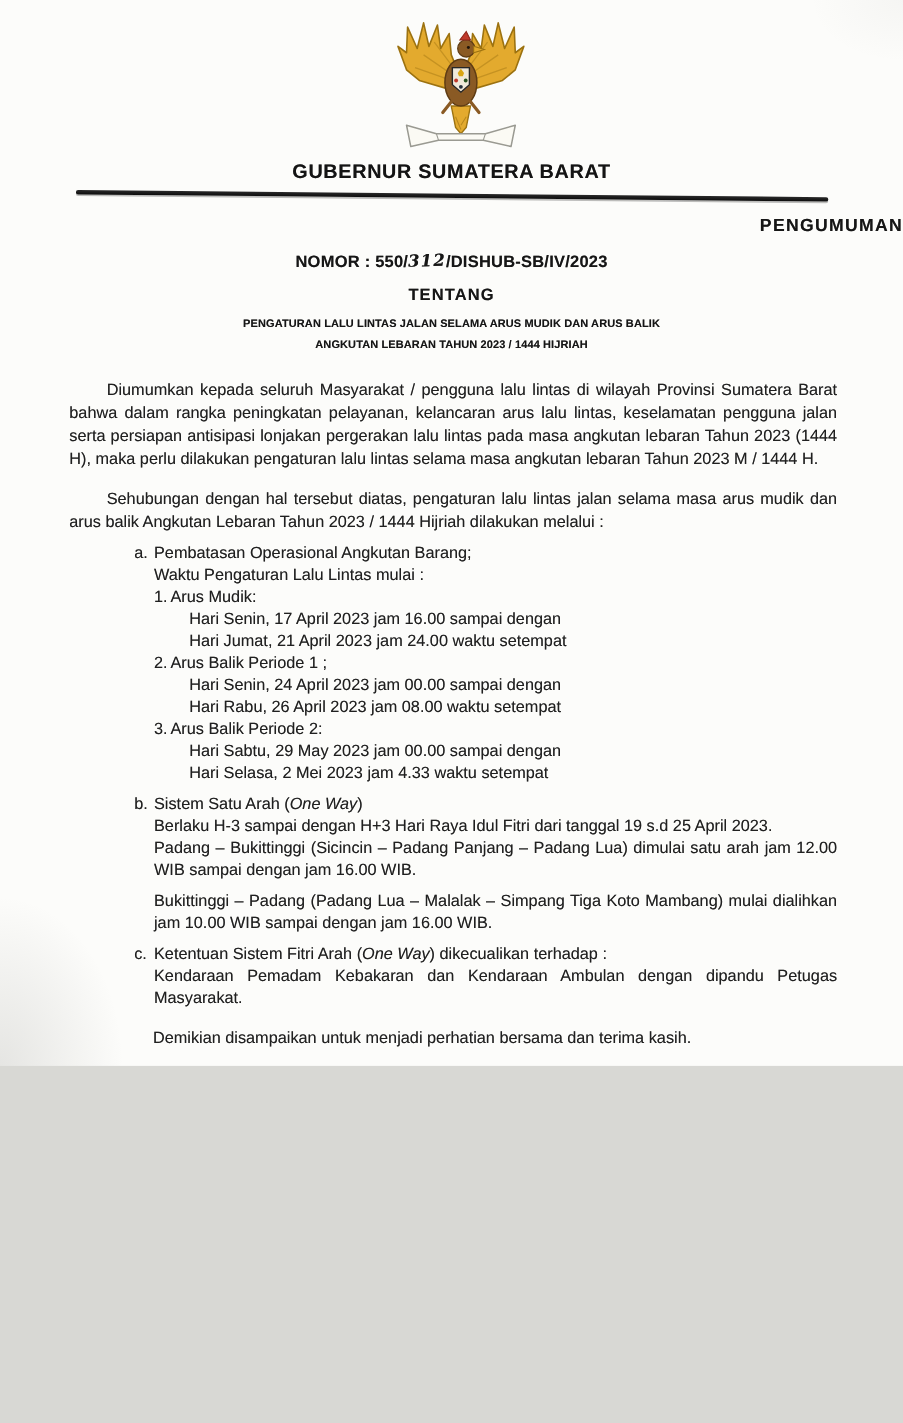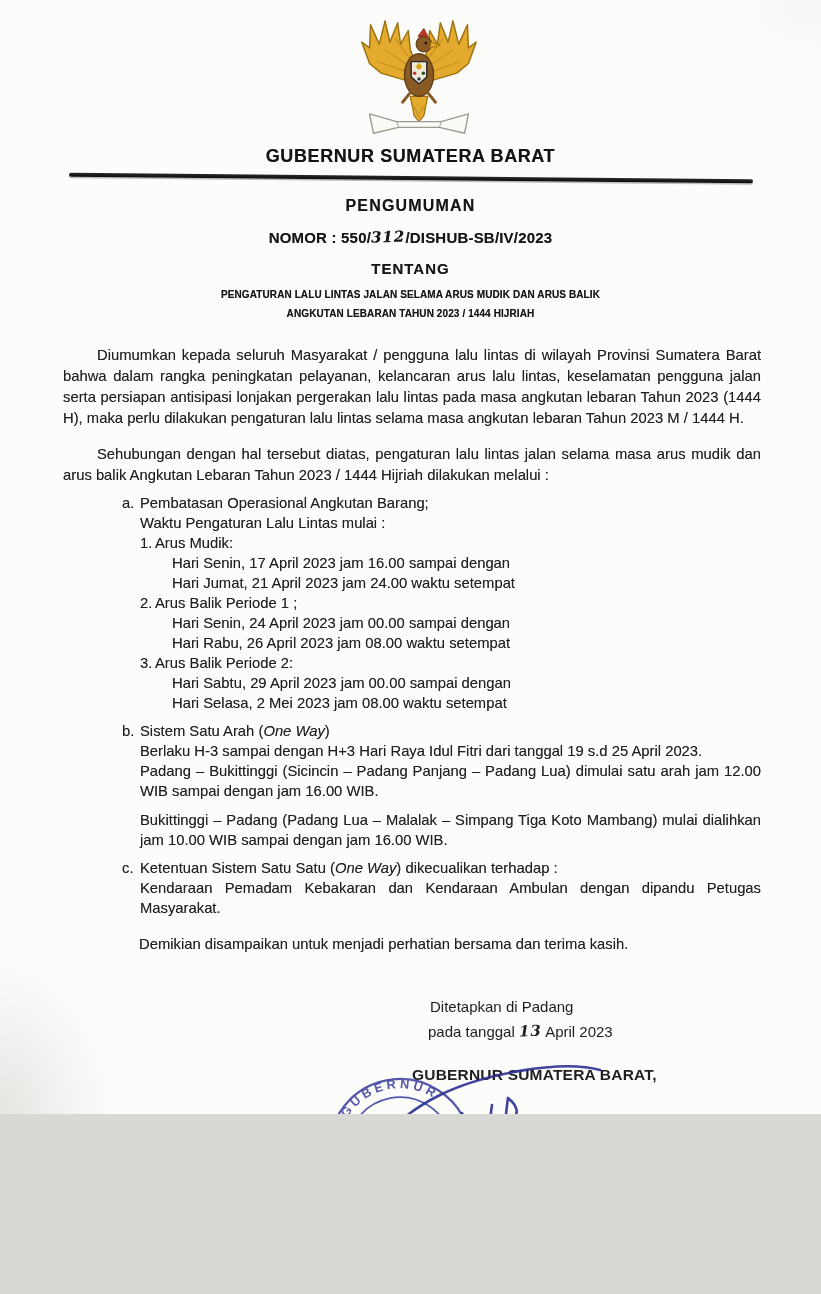--- a/index.html
+++ b/index.html
@@ -1,18 +1,18 @@
 <!DOCTYPE html>
 <html><head>
 <meta charset="utf-8">
 <style>
   html,body { margin:0; padding:0; background:#d8d8d4; }
   .page {
     position:relative;
-    width:821px; height:1114px;
+    width:821px; height:969px;
     margin:0 auto;
     background:
       radial-gradient(ellipse 160px 220px at 0% 100%, rgba(110,110,104,.16), transparent 70%),
       radial-gradient(ellipse 120px 80px at 100% 0%, rgba(120,120,114,.05), transparent 70%),
       #fcfcfa;
     font-family:"Liberation Sans", sans-serif;
     color:#1e1e1e;
     overflow:hidden;
     -webkit-font-smoothing:antialiased;
   }
@@ -25,21 +25,21 @@
     text-align:center; font-size:18px; font-weight:bold; letter-spacing:.6px; color:#141414;
     text-shadow:0 0 .5px rgba(0,0,0,.55);
   }
   .rule {
     position:absolute; top:176px; left:69px; width:684px; height:4px;
     background:linear-gradient(#2a2a2a,#0c0c0c);
     transform:rotate(.55deg); border-radius:2px;
     box-shadow:0 1.5px 0 rgba(0,0,0,.25);
   }
   .center-line { position:absolute; left:0; width:100%; text-align:center; font-weight:bold; color:#161616; text-shadow:0 0 .4px rgba(0,0,0,.5); }
-  .doc-type   { top:197px; font-size:16px; letter-spacing:1.2px; }
+  .doc-type   { top:197px; font-size:16px; letter-spacing:1.2px;text-align:right; }
   .doc-number { top:229px; font-size:15px; letter-spacing:.2px; }
   .about      { top:260px; font-size:15px; letter-spacing:1px; }
   .subject    { top:285px; font-size:10px; line-height:19px; letter-spacing:.1px; }
   .handwritten {
     font-family:"DejaVu Serif", serif; font-style:italic; font-weight:bold;
     display:inline-block; transform:rotate(-2deg) translateY(-1px); letter-spacing:1px;
   }
 
   
   .body-col {
@@ -152,43 +152,43 @@
                   <div>Hari Senin, 24 April 2023 jam 00.00 sampai dengan</div>
                   <div>Hari Rabu, 26 April 2023 jam 08.00 waktu setempat</div>
                 </div>
               </div>
             </div>
             <div class="period">
               <span>3.</span>
               <div>
                 <div>Arus Balik Periode 2:</div>
                 <div class="period-lines">
-                  <div>Hari Sabtu, 29 April 2023 jam 00.00 sampai dengan</div>
-                  <div>Hari Selasa, 2 Mei 2023 jam 08.00 waktu setempat</div>
+                  <div>Hari Sabtu, 29 May 2023 jam 00.00 sampai dengan</div>
+                  <div>Hari Selasa, 2 Mei 2023 jam 4.33 waktu setempat</div>
                 </div>
               </div>
             </div>
           </div>
         </div>
       </div>
 
       <div class="list-item">
         <span class="marker">b.</span>
         <div>
           <p class="item-title"><span>Sistem Satu Arah (</span><i>One Way</i><span>)</span></p>
           <p class="just">Berlaku H-3 sampai dengan H+3 Hari Raya Idul Fitri dari tanggal 19 s.d 25 April 2023.</p>
           <p class="just">Padang – Bukittinggi (Sicincin – Padang Panjang – Padang Lua) dimulai satu arah jam 12.00 WIB sampai dengan jam 16.00 WIB.</p>
           <p class="just gap-top">Bukittinggi – Padang (Padang Lua – Malalak – Simpang Tiga Koto Mambang) mulai dialihkan jam 10.00 WIB sampai dengan jam 16.00 WIB.</p>
         </div>
       </div>
 
       <div class="list-item">
         <span class="marker">c.</span>
         <div>
-          <p class="item-title"><span>Ketentuan Sistem Satu Satu (</span><i>One Way</i><span>) dikecualikan terhadap :</span></p>
+          <p class="item-title"><span>Ketentuan Sistem Fitri Arah (</span><i>One Way</i><span>) dikecualikan terhadap :</span></p>
           <p class="just">Kendaraan Pemadam Kebakaran dan Kendaraan Ambulan dengan dipandu Petugas Masyarakat.</p>
         </div>
       </div>
     </div>
 
     <p class="closing">Demikian disampaikan untuk menjadi perhatian bersama dan terima kasih.</p>
   </div>
 
   <div class="footer">
     <div class="sig-place">Ditetapkan di Padang</div>

